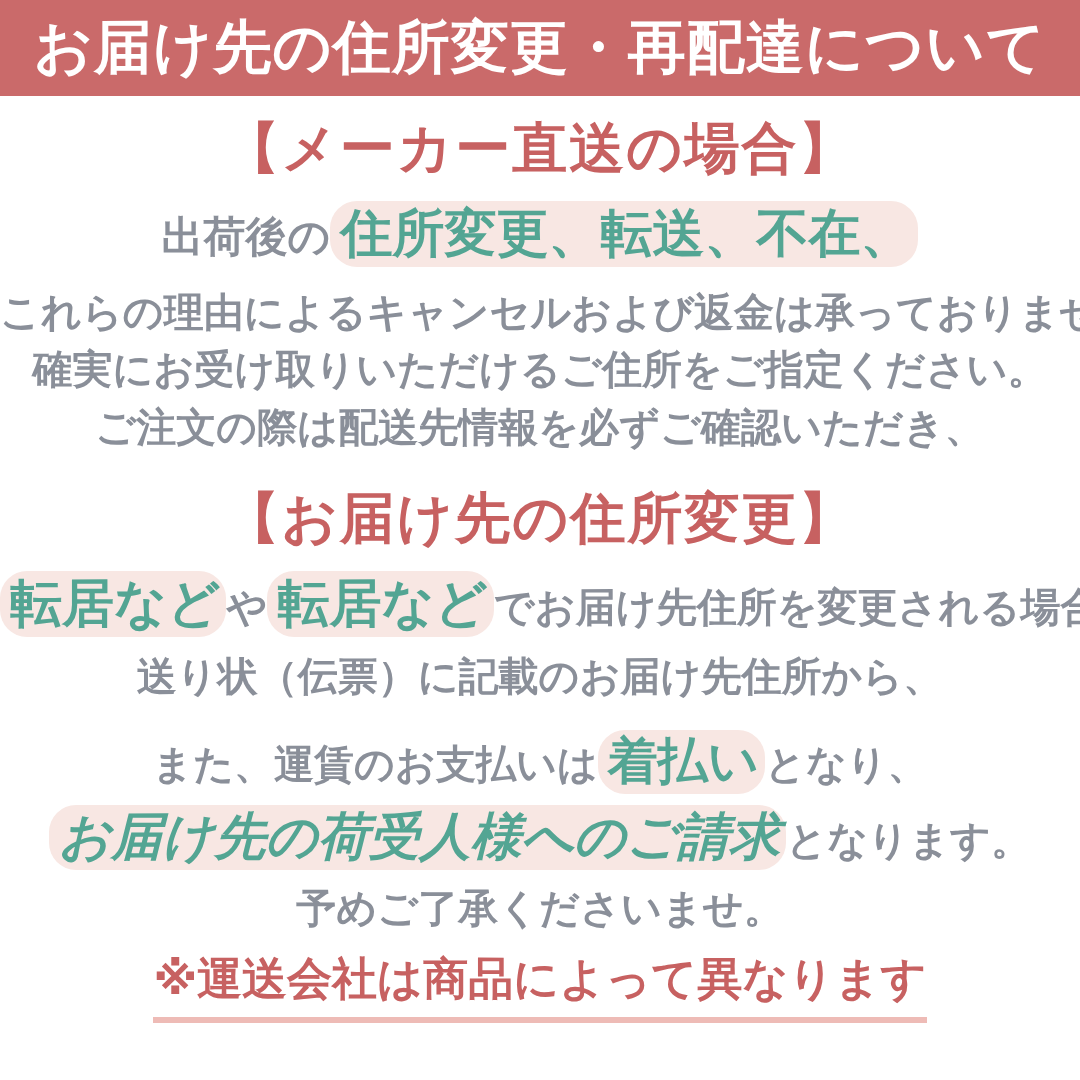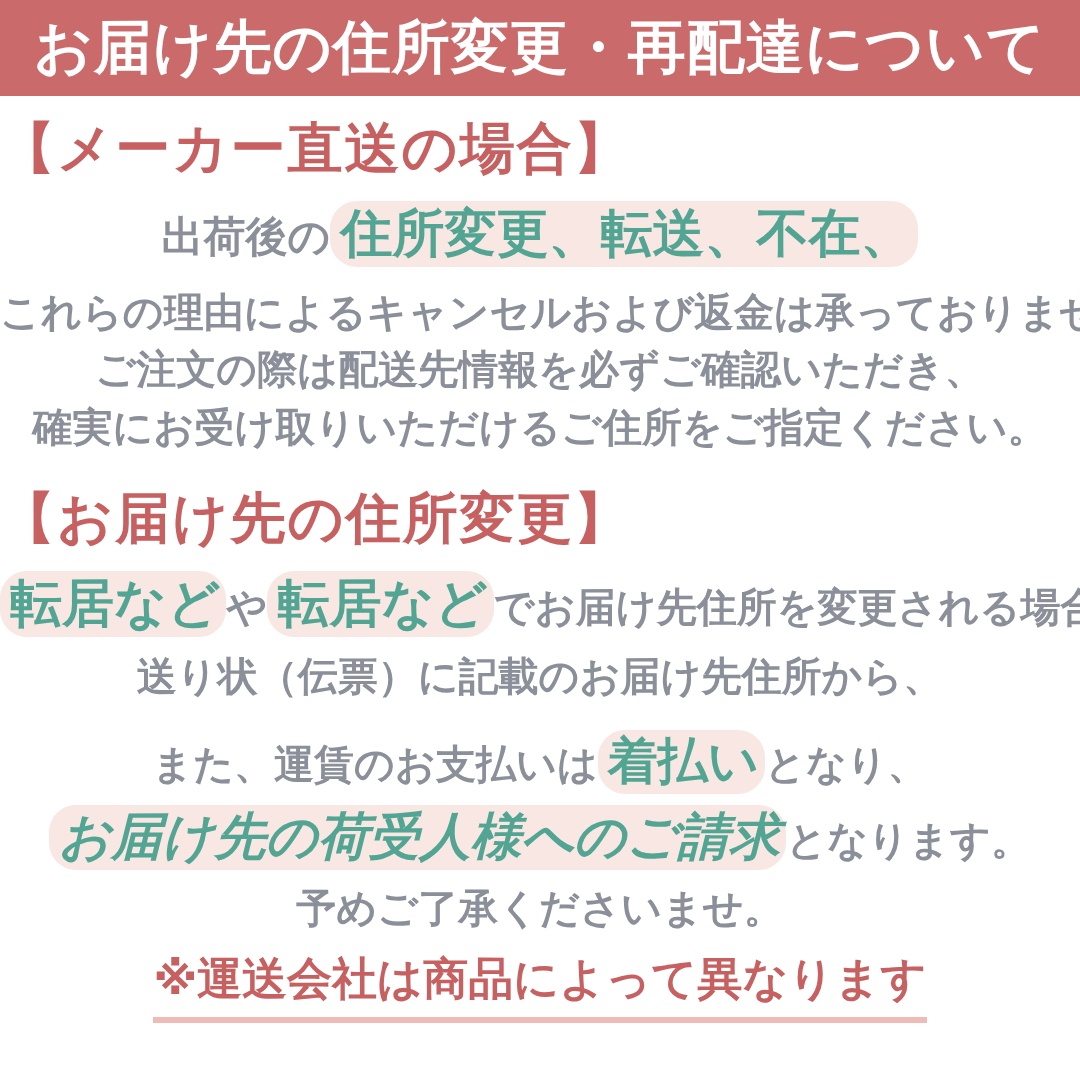--- a/index.html
+++ b/index.html
@@ -34,21 +34,21 @@
     font-weight:700;
     letter-spacing:1px;
     white-space:nowrap;
   }
   .line{
     text-align:center;
     white-space:nowrap;
     line-height:1.3;
   }
   .section-heading{
-    text-align:left;
+    text-align:center;
     color:var(--heading-red);
     font-size:55px;
     font-weight:700;
     letter-spacing:2px;
     margin-top:16px;
     white-space:nowrap;
   }
   .gray{color:var(--body-gray);font-weight:700;}
   .g40{font-size:40px;}
   .g42{font-size:42px;}
@@ -96,24 +96,24 @@
 
   <div class="line mt14">
     <span class="gray g42">出荷後の</span><span class="hl t52">住所変更、転送、不在、</span>
   </div>
 
 
   <div class="line body-line mt16">
     <span class="gray g40">これらの理由によるキャンセルおよび返金は承っておりませんので、</span>
   </div>
   <div class="line body-line">
-    <span class="gray g40">ご注文の際は配送先情報を必ずご確認いただき、</span>
+    <span class="gray g40">確実にお受け取りいただけるご住所をご指定ください。</span>
   </div>
   <div class="line body-line">
-    <span class="gray g40">確実にお受け取りいただけるご住所をご指定ください。</span>
+    <span class="gray g40">ご注文の際は配送先情報を必ずご確認いただき、</span>
   </div>
 
   <div class="section-heading mt26">【お届け先の住所変更】</div>
 
   <div class="line mt14">
     <span class="hl t52">転居など</span><span class="gray g40">や</span><span class="hl t52">転居など</span><span class="gray g40">でお届け先住所を変更される場合は、</span>
   </div>
 
   <div class="line body-line mt10">
     <span class="gray g40">送り状（伝票）に記載のお届け先住所から、</span>

